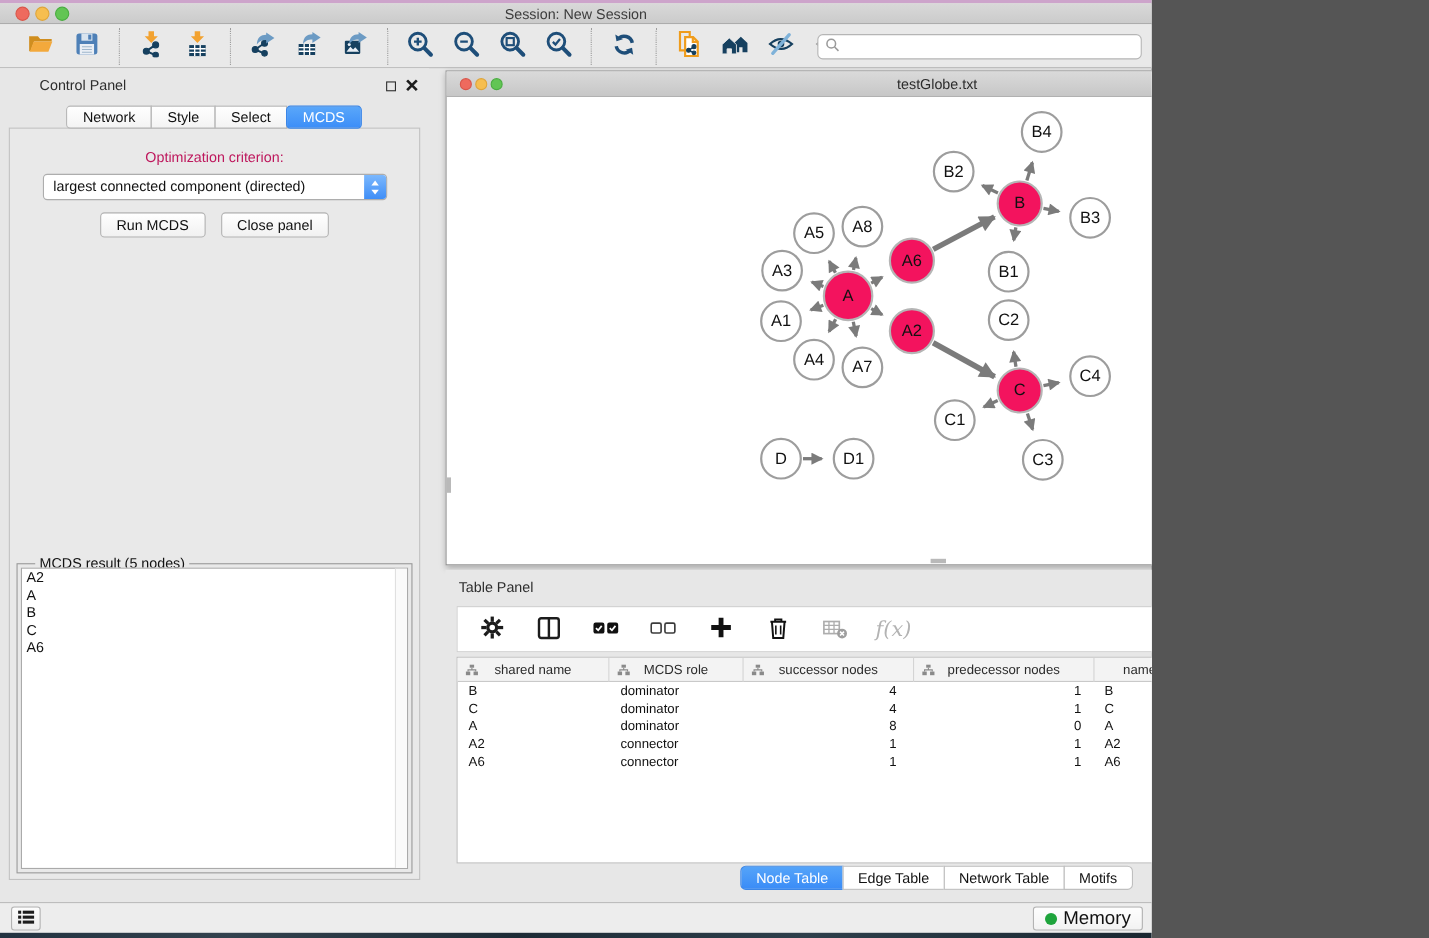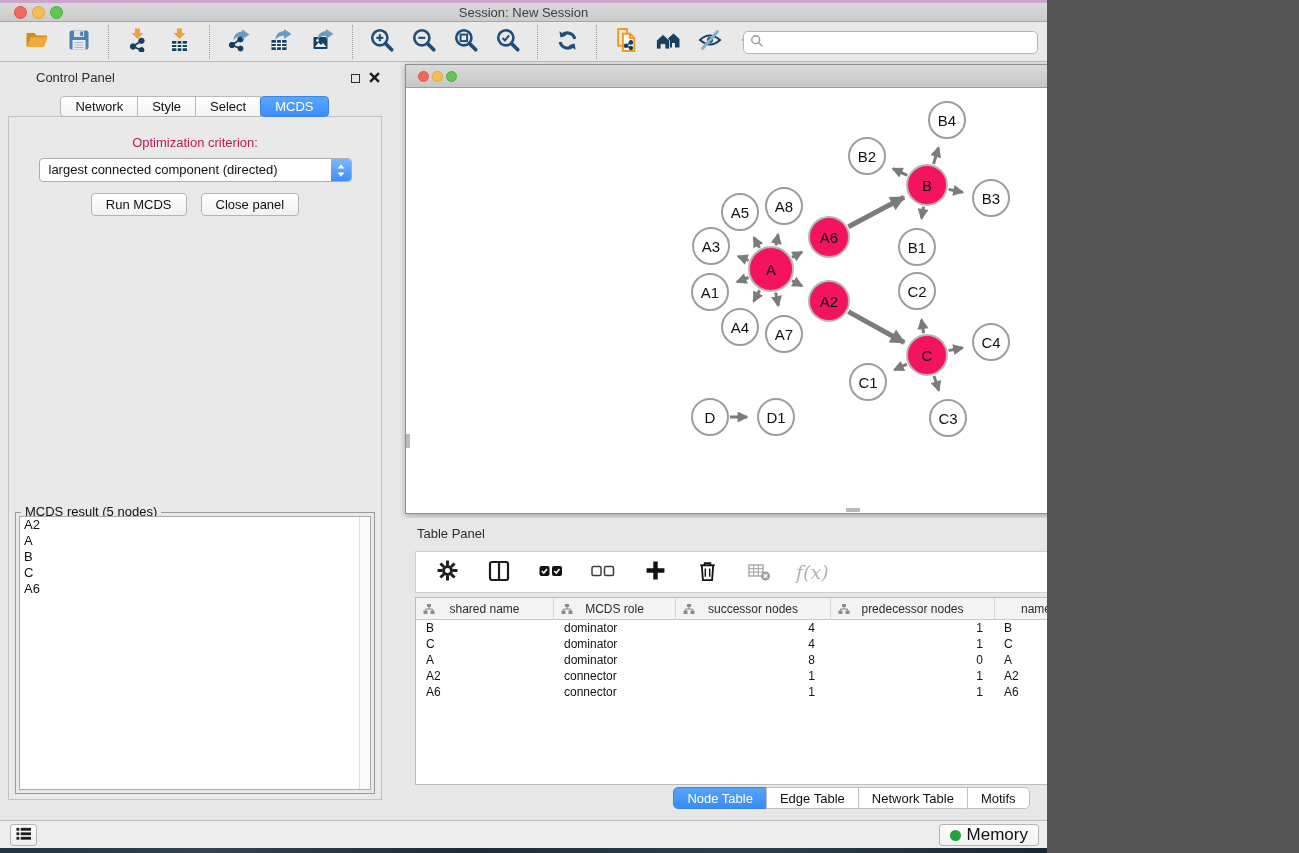--- a/index.html
+++ b/index.html
@@ -47,21 +47,21 @@
     background:#e9e9e9; border:1px solid #c2c2c2; }
   .opt-label { text-align:center; margin-top:18px; font-size:13px; color:#be185d; }
   .dropdown { position:relative; margin:8px auto 0; width:313px; height:24px; background:#fff;
     border:1px solid #adadad; border-radius:4px; font-size:13px; line-height:22px; padding-left:9px; color:#111; }
   .dd-step { position:absolute; right:0px; top:0px; bottom:0px; width:20px; border-radius:0 3px 3px 0;
     background:linear-gradient(#7cb8fd,#3f8ef7); display:flex; align-items:center; justify-content:center; }
   .btn-row { display:flex; justify-content:center; gap:14px; margin-top:11px; }
   .mac-btn { height:23px; padding:0 14px; background:linear-gradient(#ffffff,#f1f1f1); border:1px solid #b4b4b4;
     border-radius:4px; font-size:13px; line-height:21px; color:#111; }
   .groupbox { position:absolute; left:6px; top:395px; width:360px; height:282px; border:1px solid #999; }
-  .gb-legend { position:absolute; top:-9px; left:5px; background:#e9e9e9; padding:0 4px; font-size:13px; color:#111; }
+  .gb-legend { position:absolute; top:-9px; left:16px; background:#e9e9e9; padding:0 4px; font-size:13px; color:#111; }
   .gb-list { position:absolute; inset:3px; background:#fff; border:1px solid #aaa; }
   .gb-scroll { position:absolute; right:0; top:0; bottom:0; width:11px; background:#fafafa; border-left:1px solid #e0e0e0; }
   .gb-item { font-size:13px; line-height:16px; padding-left:4px; color:#111; }
 
   
   .net-window { position:absolute; left:405px; top:64px; width:894px; height:450px; background:#fff;
     border:1px solid #8f8f8f; box-shadow:0 2px 6px rgba(0,0,0,.28); }
   .net-titlebar { position:relative; height:23px; background:linear-gradient(#dadada,#c7c7c7); border-bottom:1px solid #9e9e9e; }
   .net-titlebar .title { position:absolute; width:100%; text-align:center; top:4px; font-size:13px; color:#2b2b2b; }
   .ntl { position:absolute; top:6px; width:11px; height:11px; border-radius:50%; }
@@ -341,20 +341,21 @@
         </div>
       </div>
     </div>
   </div>
 
   <div class="net-window">
     <div class="net-titlebar">
       <div class="ntl ntl-red"></div>
       <div class="ntl ntl-yellow"></div>
       <div class="ntl ntl-green"></div>
+      <div class="title">testGlobe.txt</div>
     </div>
     <svg id="graph-svg" width="892" height="425" viewBox="0 0 892 425">
         <defs>
     <marker id="ah" viewBox="0 0 10 10" refX="8.5" refY="5" markerWidth="13" markerHeight="11" orient="auto" markerUnits="userSpaceOnUse">
             <path d="M0 0L10 5L0 10z" fill="#7b7b7b"></path>
           </marker>
     <marker id="ahb" viewBox="0 0 10 10" refX="9" refY="5" markerWidth="18" markerHeight="15" orient="auto" markerUnits="userSpaceOnUse">
             <path d="M0 0L10 5L0 10z" fill="#7b7b7b"></path>
           </marker>
   </defs>

